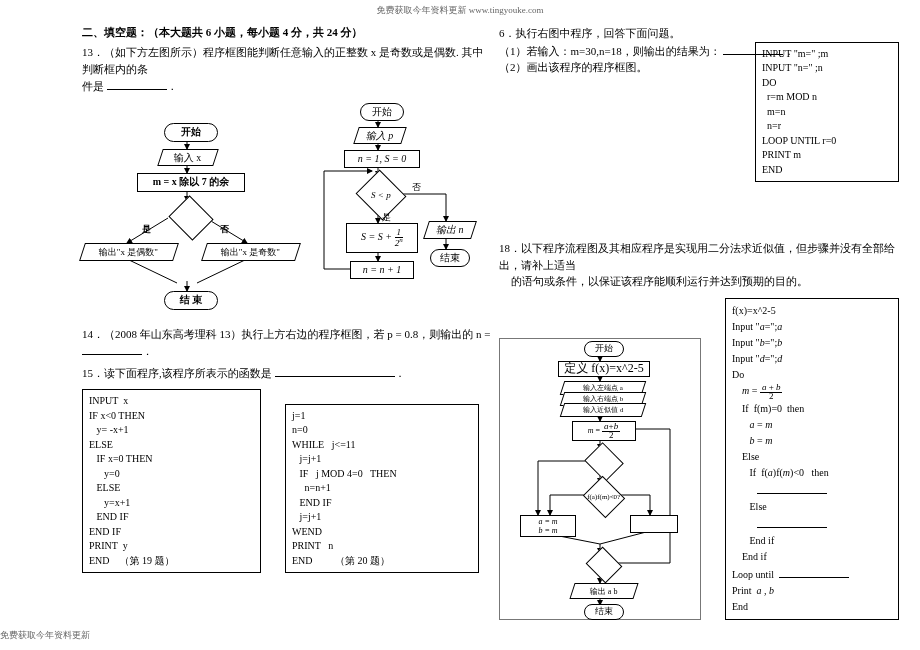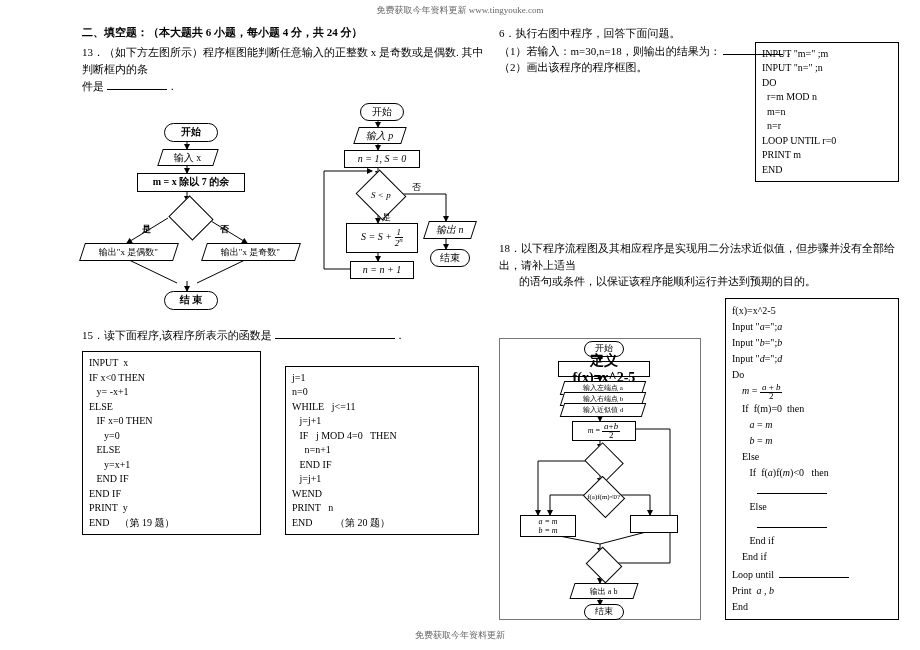--- a/index.html
+++ b/index.html
@@ -1,17 +1,17 @@
 <!DOCTYPE html>
 <html><head>
 <meta charset="utf-8">
 <style>
 body{margin:0;background:#fff;font-family:"SimSun","Songti SC",serif;font-size:11px;color:#000;width:920px;height:650px;overflow:hidden;position:relative}
 .hdr{text-align:center;font-size:9px;color:#666;padding:4px 0}
-.ftr{position:absolute;bottom:8px;left:0;right:0;text-align:center;font-size:9px;color:#666}
+.ftr{position:absolute;bottom:8px;left:0;right:0;text-align:left;font-size:9px;color:#666}
 .page{display:flex;padding:0 78px}
 .col{flex:1;padding:0 4px}
 .sec-title{font-weight:bold;margin:4px 0}
 .q{margin:4px 0;line-height:1.5}
 .blank{display:inline-block;border-bottom:1px solid #000;min-width:60px;height:12px}
 .lblank{display:inline-block;border-bottom:1px solid #000;min-width:120px;height:12px}
 .codebox{border:1px solid #000;padding:4px 6px;font-size:10px;line-height:1.45;white-space:pre;font-family:"SimSun",serif;margin:4px 0}
 .row{display:flex;gap:24px;align-items:flex-end}
 .fc{position:relative;margin:4px auto}
 .fnode{position:absolute;border:1px solid #000;font-size:10px;text-align:center;background:#fff;display:flex;align-items:center;justify-content:center;padding:1px 3px}
@@ -110,20 +110,24 @@
       <div class="fnode" style="left:34px;top:158px;width:56px;height:14px">
             <span class="it">n = n + 1</span>
           </div>
       <div class="fnode para" style="left:110px;top:118px;width:40px;height:14px">
             <span class="it">输出 n</span>
           </div>
       <div class="fnode round" style="left:114px;top:146px;width:32px;height:14px">结束</div>
     </div>
   </div>
 
+  <div class="q">
+    <span>14．（2008 年山东高考理科 13）执行上方右边的程序框图，若 p = 0.8，则输出的 n =</span>
+    <span class="blank"></span>．
+  </div>
   <div class="q">
     <span>15．读下面程序,该程序所表示的函数是</span>
     <span class="lblank"></span>．
   </div>
 
   <div class="row">
     <div class="codebox" style="width:165px">INPUT  x
 IF x&lt;0 THEN
    y= -x+1
 ELSE
@@ -166,21 +170,21 @@
   n=r
 LOOP UNTIL r=0
 PRINT m
 END</div>
   </div>
 
   <div style="height:50px"></div>
 
   <div class="q">
     <span>18．以下程序流程图及其相应程序是实现用二分法求近似值，但步骤并没有全部给出，请补上适当</span><br>
-    <span style="margin-left:20px">的语句或条件，以保证该程序能顺利运行并达到预期的目的。</span>
+    <span style="margin-left:12px">的语句或条件，以保证该程序能顺利运行并达到预期的目的。</span>
   </div>
 
   <div class="row">
 
     <div class="fc" style="width:200px;height:280px;border:1px solid #777">
       <svg width="200" height="280">
         <line x1="100" y1="14" x2="100" y2="22" stroke="#000" marker-end="url(#a1)"></line>
         <line x1="100" y1="35" x2="100" y2="42" stroke="#000" marker-end="url(#a1)"></line>
         <line x1="100" y1="74" x2="100" y2="82" stroke="#000" marker-end="url(#a1)"></line>
         <line x1="100" y1="100" x2="100" y2="110" stroke="#000" marker-end="url(#a1)"></line>
@@ -194,21 +198,21 @@
         <line x1="44" y1="194" x2="100" y2="205" stroke="#000"></line>
         <line x1="150" y1="192" x2="100" y2="205" stroke="#000"></line>
         <line x1="100" y1="205" x2="100" y2="214" stroke="#000" marker-end="url(#a1)"></line>
         <line x1="113" y1="224" x2="170" y2="224" stroke="#000"></line>
         <line x1="170" y1="224" x2="170" y2="90" stroke="#000"></line>
         <line x1="170" y1="90" x2="122" y2="90" stroke="#000" marker-end="url(#a1)"></line>
         <line x1="100" y1="234" x2="100" y2="244" stroke="#000" marker-end="url(#a1)"></line>
         <line x1="100" y1="258" x2="100" y2="266" stroke="#000" marker-end="url(#a1)"></line>
       </svg>
       <div class="fnode round" style="left:84px;top:2px;width:32px;height:12px;font-size:9px">开始</div>
-      <div class="fnode" style="left:58px;top:22px;width:84px;height:12px;font-size:14px;font-weight:bold">定义 f(x)=x^2-5</div>
+      <div class="fnode" style="left:58px;top:22px;width:84px;height:12px;font-size:12px;font-weight:normal">定义 f(x)=x^2-5</div>
       <div class="fnode para" style="left:62px;top:42px;width:74px;height:10px;font-size:7px">
             <span>输入左端点 a</span>
           </div>
       <div class="fnode para" style="left:62px;top:53px;width:74px;height:10px;font-size:7px">
             <span>输入右端点 b</span>
           </div>
       <div class="fnode para" style="left:62px;top:64px;width:74px;height:10px;font-size:7px">
             <span>输入近似值 d</span>
           </div>
       <div class="fnode" style="left:72px;top:82px;width:56px;height:16px;font-size:8px">

